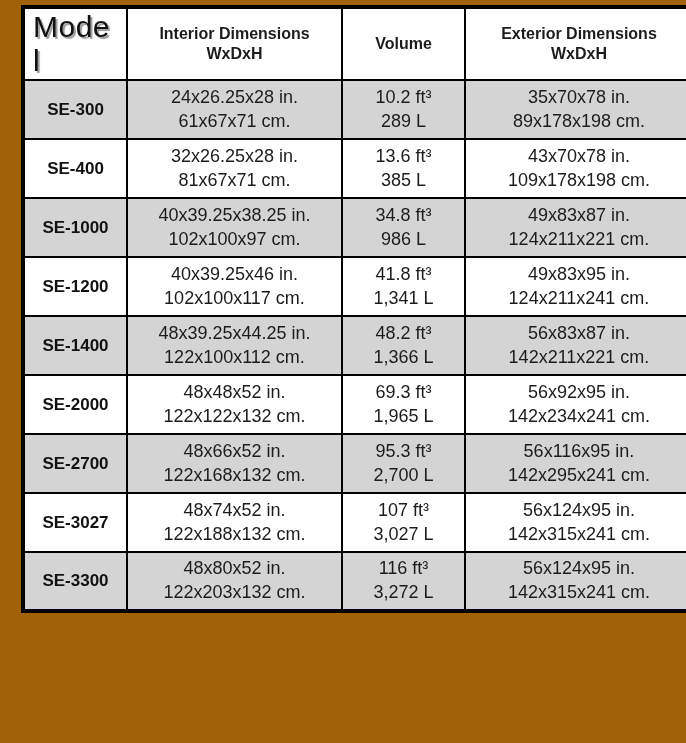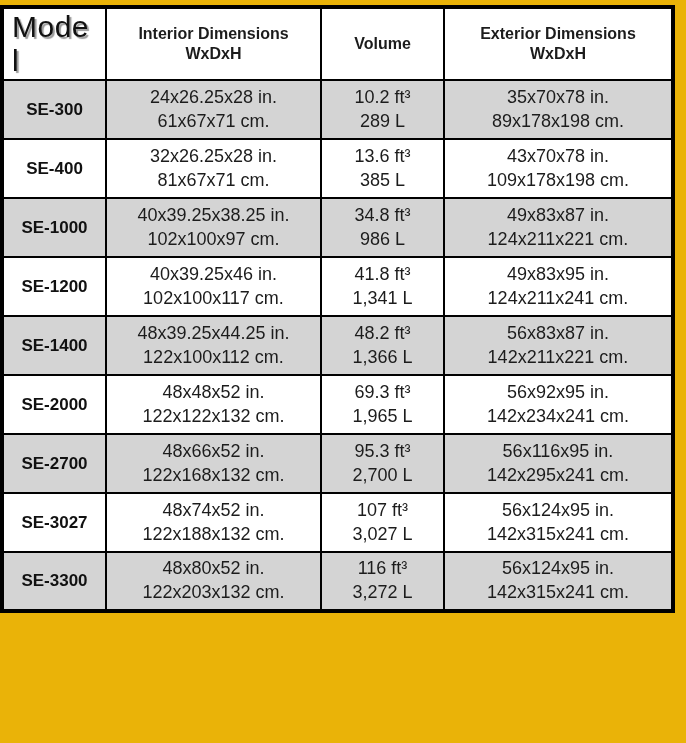--- a/index.html
+++ b/index.html
@@ -5,22 +5,22 @@
   html, body {
     margin: 0;
     padding: 0;
     background: #ffffff;
     font-family: "Liberation Sans", sans-serif;
   }
   .sheet {
     width: 686px;
     height: 743px;
     box-sizing: border-box;
-    padding: 5px 7px 5px 0;
-    background: #eab308;
+    padding: 5px 7px 5px 21px;
+    background: #a16207;
   }
   table.spec-table {
     border-collapse: collapse;
     table-layout: fixed;
     width: 671px;
     border: 4px solid #000000;
   }
   .spec-table th,
   .spec-table td {
     border: 2px solid #000000;

